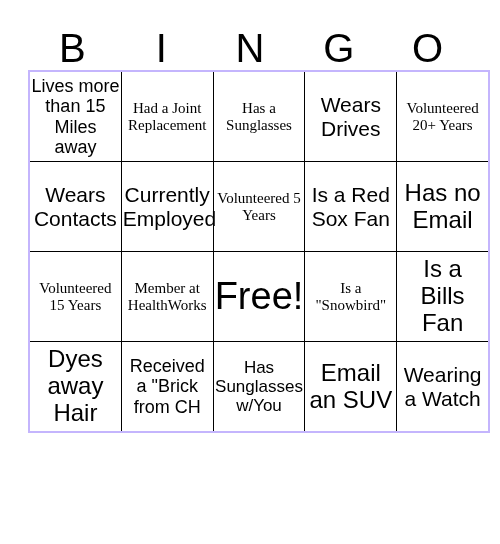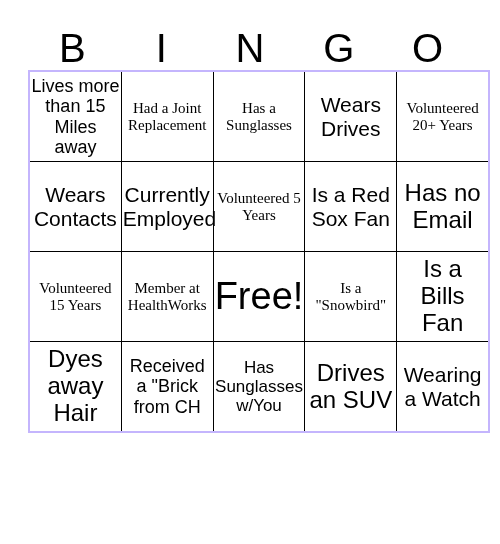--- a/index.html
+++ b/index.html
@@ -102,19 +102,19 @@
         <td class="fs-s">Volunteered 15 Years</td>
         <td class="fs-s">Member at HealthWorks</td>
         <td class="fs-free">Free!</td>
         <td class="fs-s">Is a "Snowbird"</td>
         <td class="fs-xl">Is a Bills Fan</td>
       </tr>
       <tr>
         <td class="fs-xl">Dyes away Hair</td>
         <td class="fs-m">Received a "Brick from CH</td>
         <td class="fs-xs">Has Sunglasses w/You</td>
-        <td class="fs-xl">Drives an SUV</td>
+        <td class="fs-xl">Email an SUV</td>
         <td class="fs-l">Wearing a Watch</td>
       </tr>
     </tbody>
   </table>
 
 </div>
 
 </body></html>

